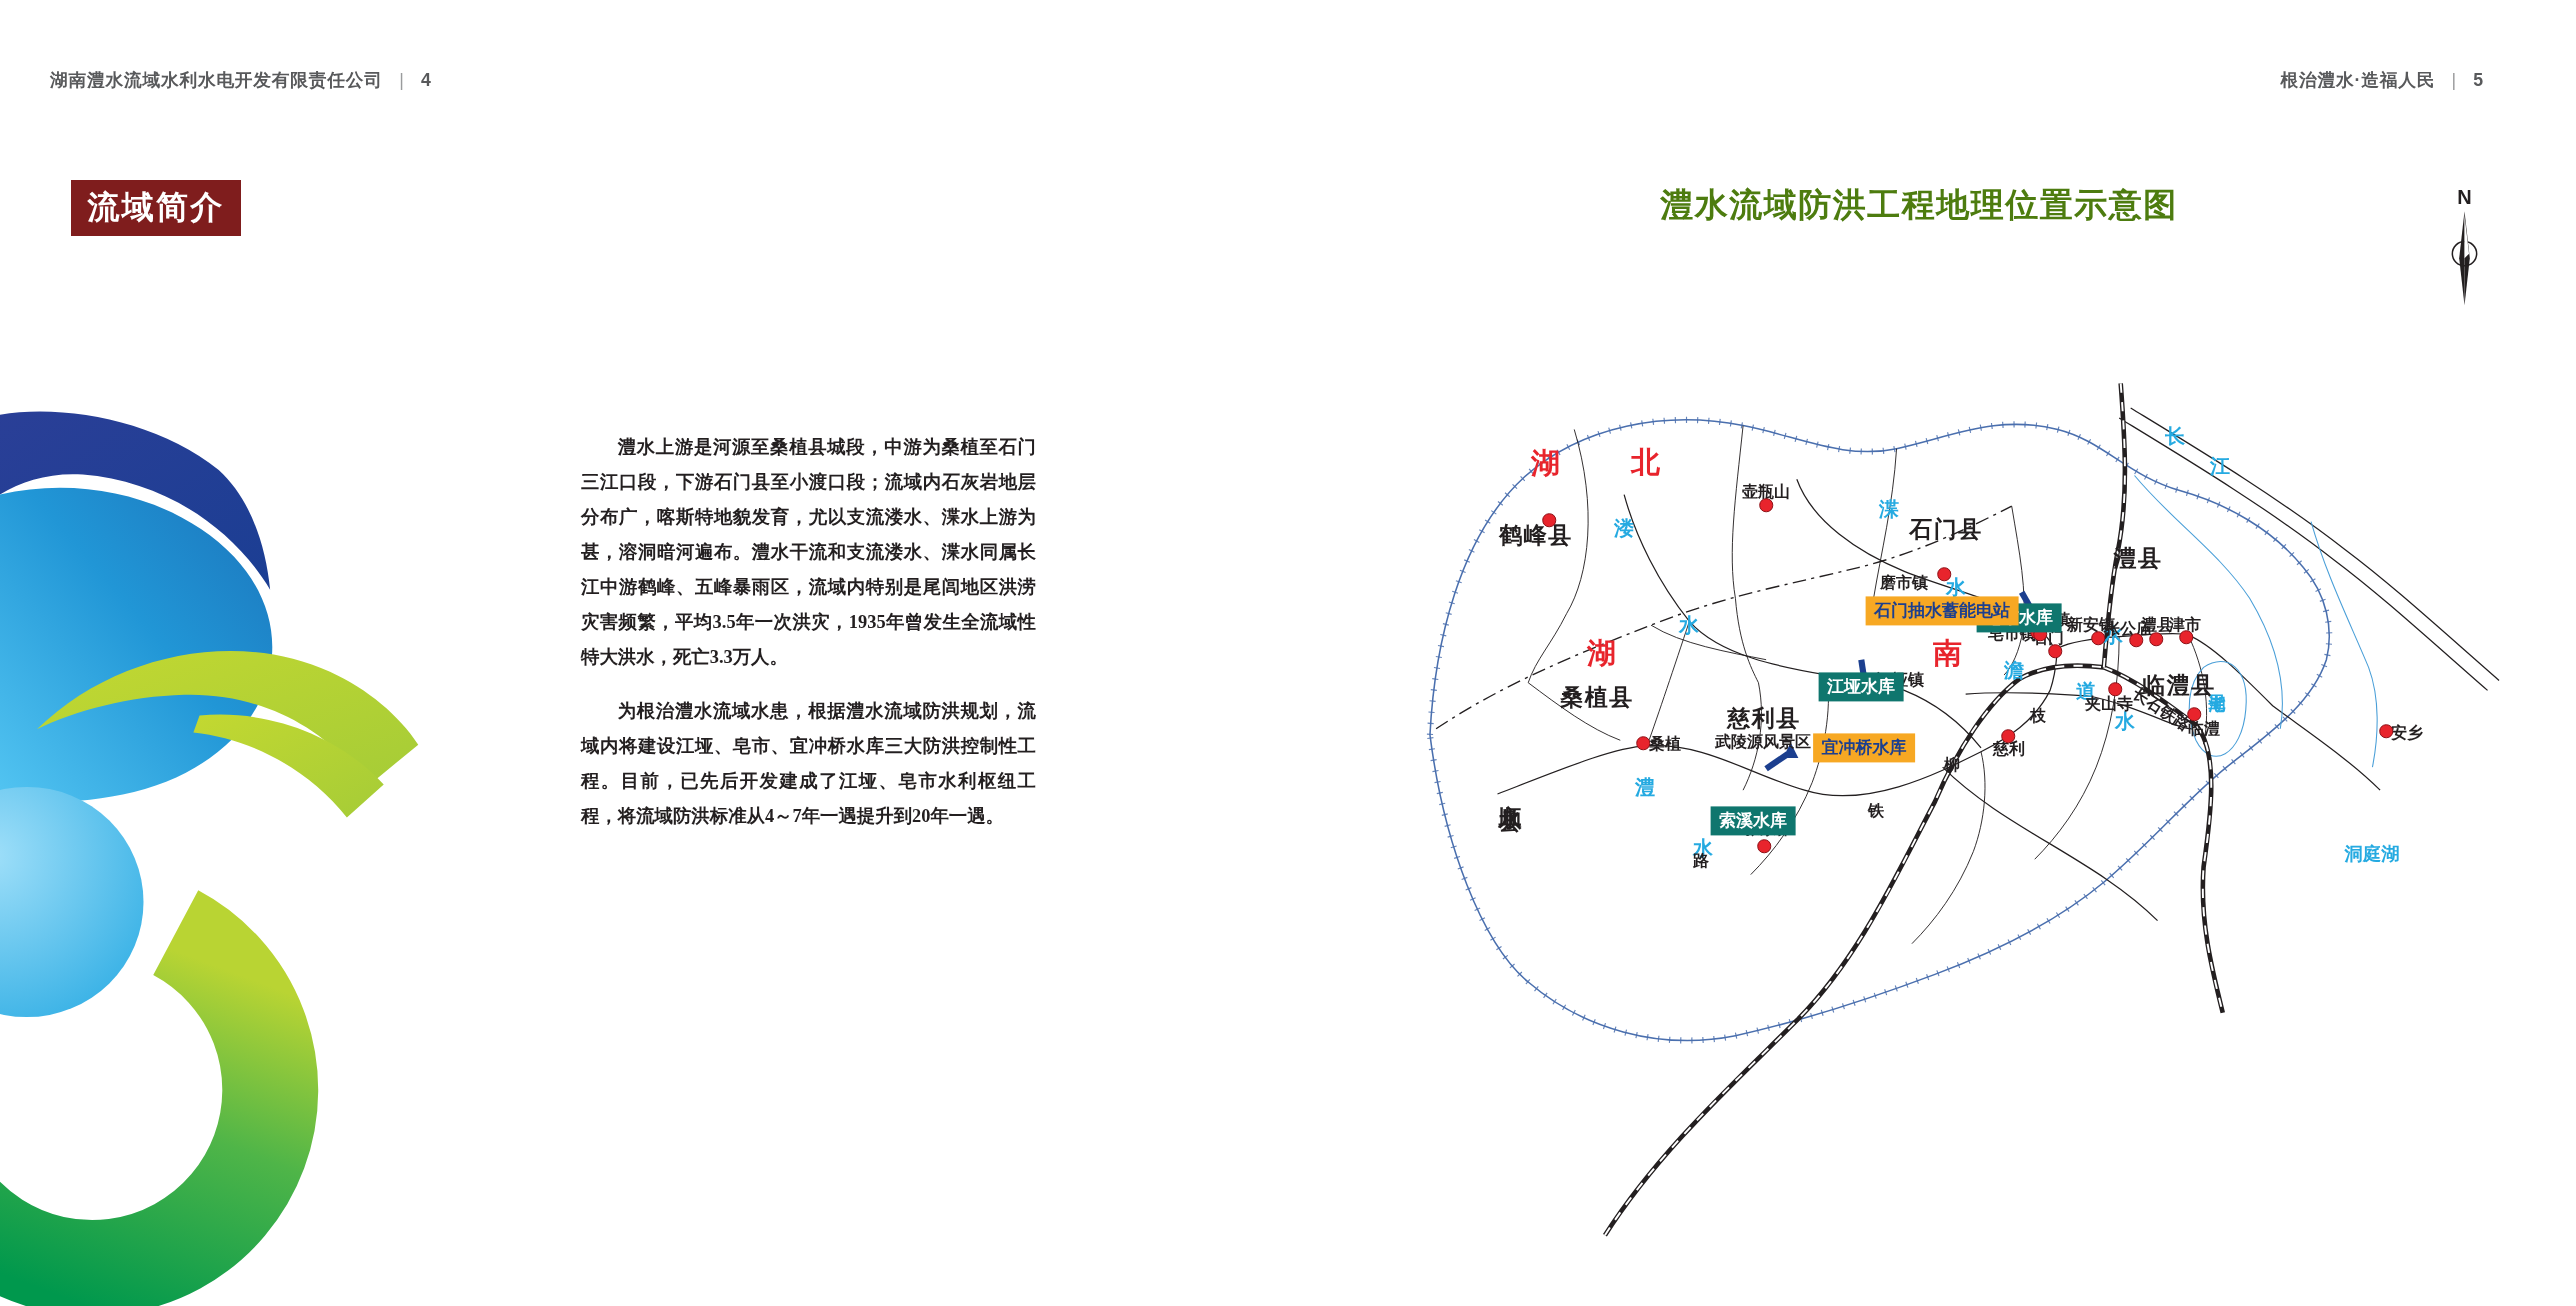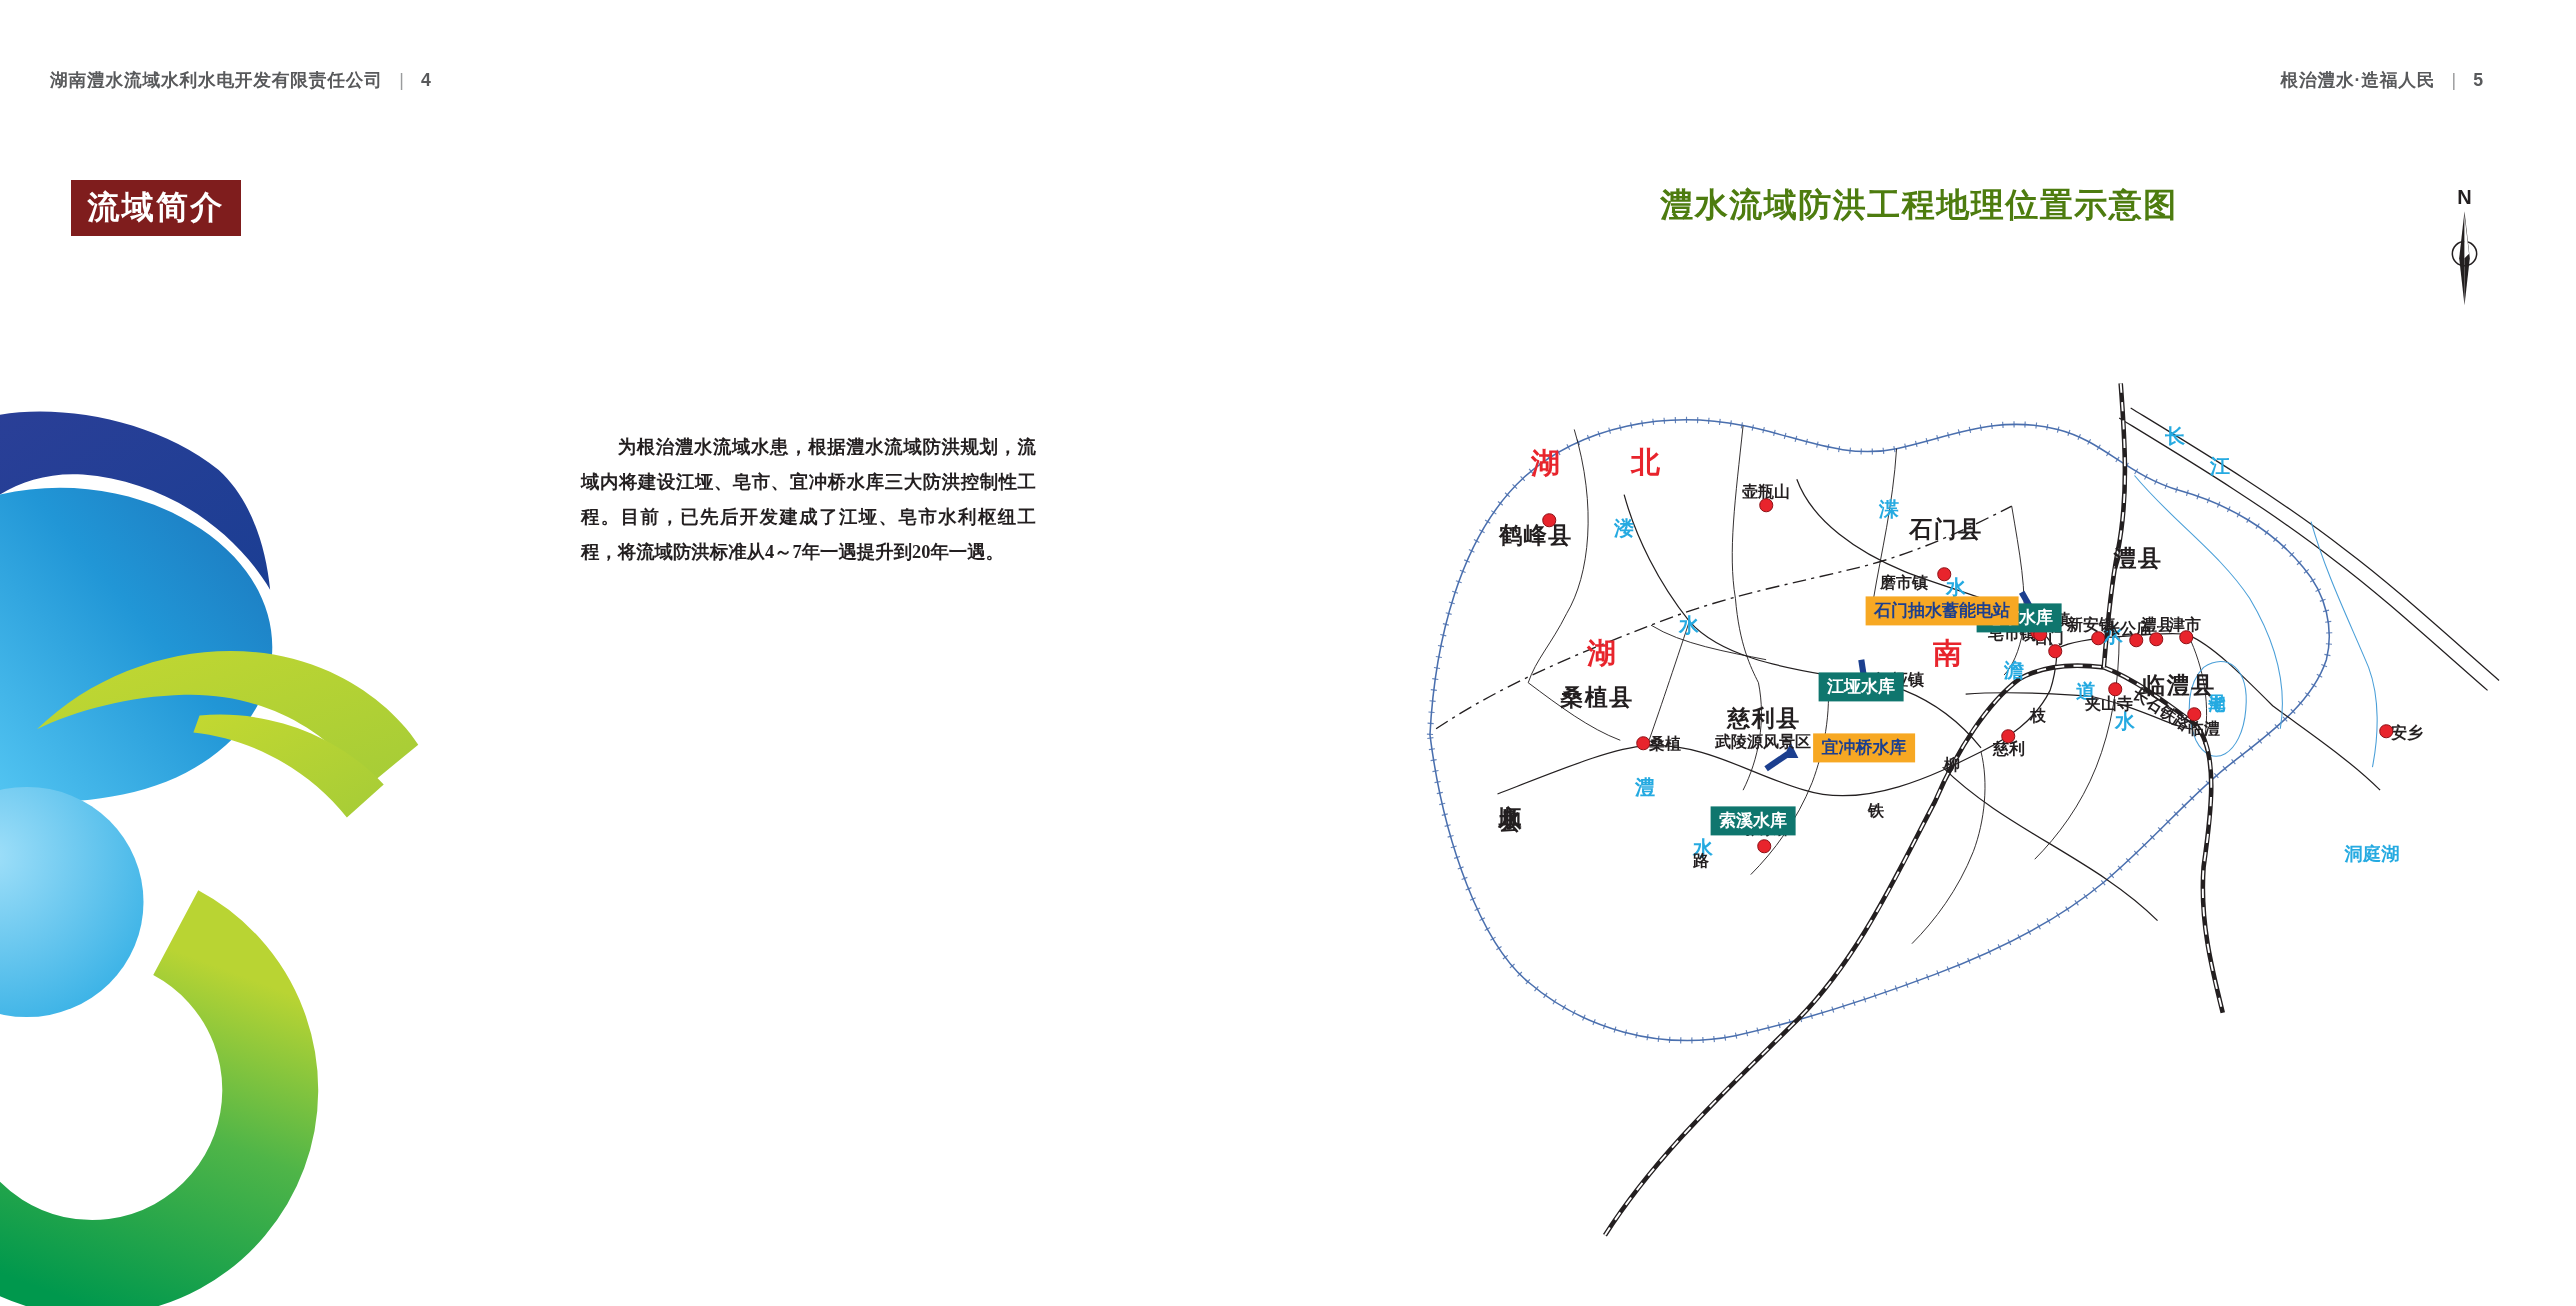--- a/index.html
+++ b/index.html
@@ -74,20 +74,21 @@
     <span>根治澧水·造福人民</span>
     <span class="sep">|</span>
     <span>5</span>
   </div>
 
   <div class="section-box">
     <span>流域简介</span>
   </div>
 
   <div class="bodytext">
+    <p>澧水上游是河源至桑植县城段，中游为桑植至石门三江口段，下游石门县至小渡口段；流域内石灰岩地层分布广，喀斯特地貌发育，尤以支流溇水、渫水上游为甚，溶洞暗河遍布。澧水干流和支流溇水、渫水同属长江中游鹤峰、五峰暴雨区，流域内特别是尾闾地区洪涝灾害频繁，平均3.5年一次洪灾，1935年曾发生全流域性特大洪水，死亡3.3万人。</p>
     <p>为根治澧水流域水患，根据澧水流域防洪规划，流域内将建设江垭、皂市、宜冲桥水库三大防洪控制性工程。目前，已先后开发建成了江垭、皂市水利枢纽工程，将流域防洪标准从4～7年一遇提升到20年一遇。</p>
   </div>
 
   <svg class="logo" viewBox="0 0 860 1181">
     <defs>
       <linearGradient id="gBlue" x1="0" y1="1" x2="1" y2="0">
         <stop offset="0" stop-color="#53c5f2"></stop>
           <stop offset="0.55" stop-color="#2196d6"></stop>
           <stop offset="1" stop-color="#1b74bb"></stop>
       </linearGradient>

